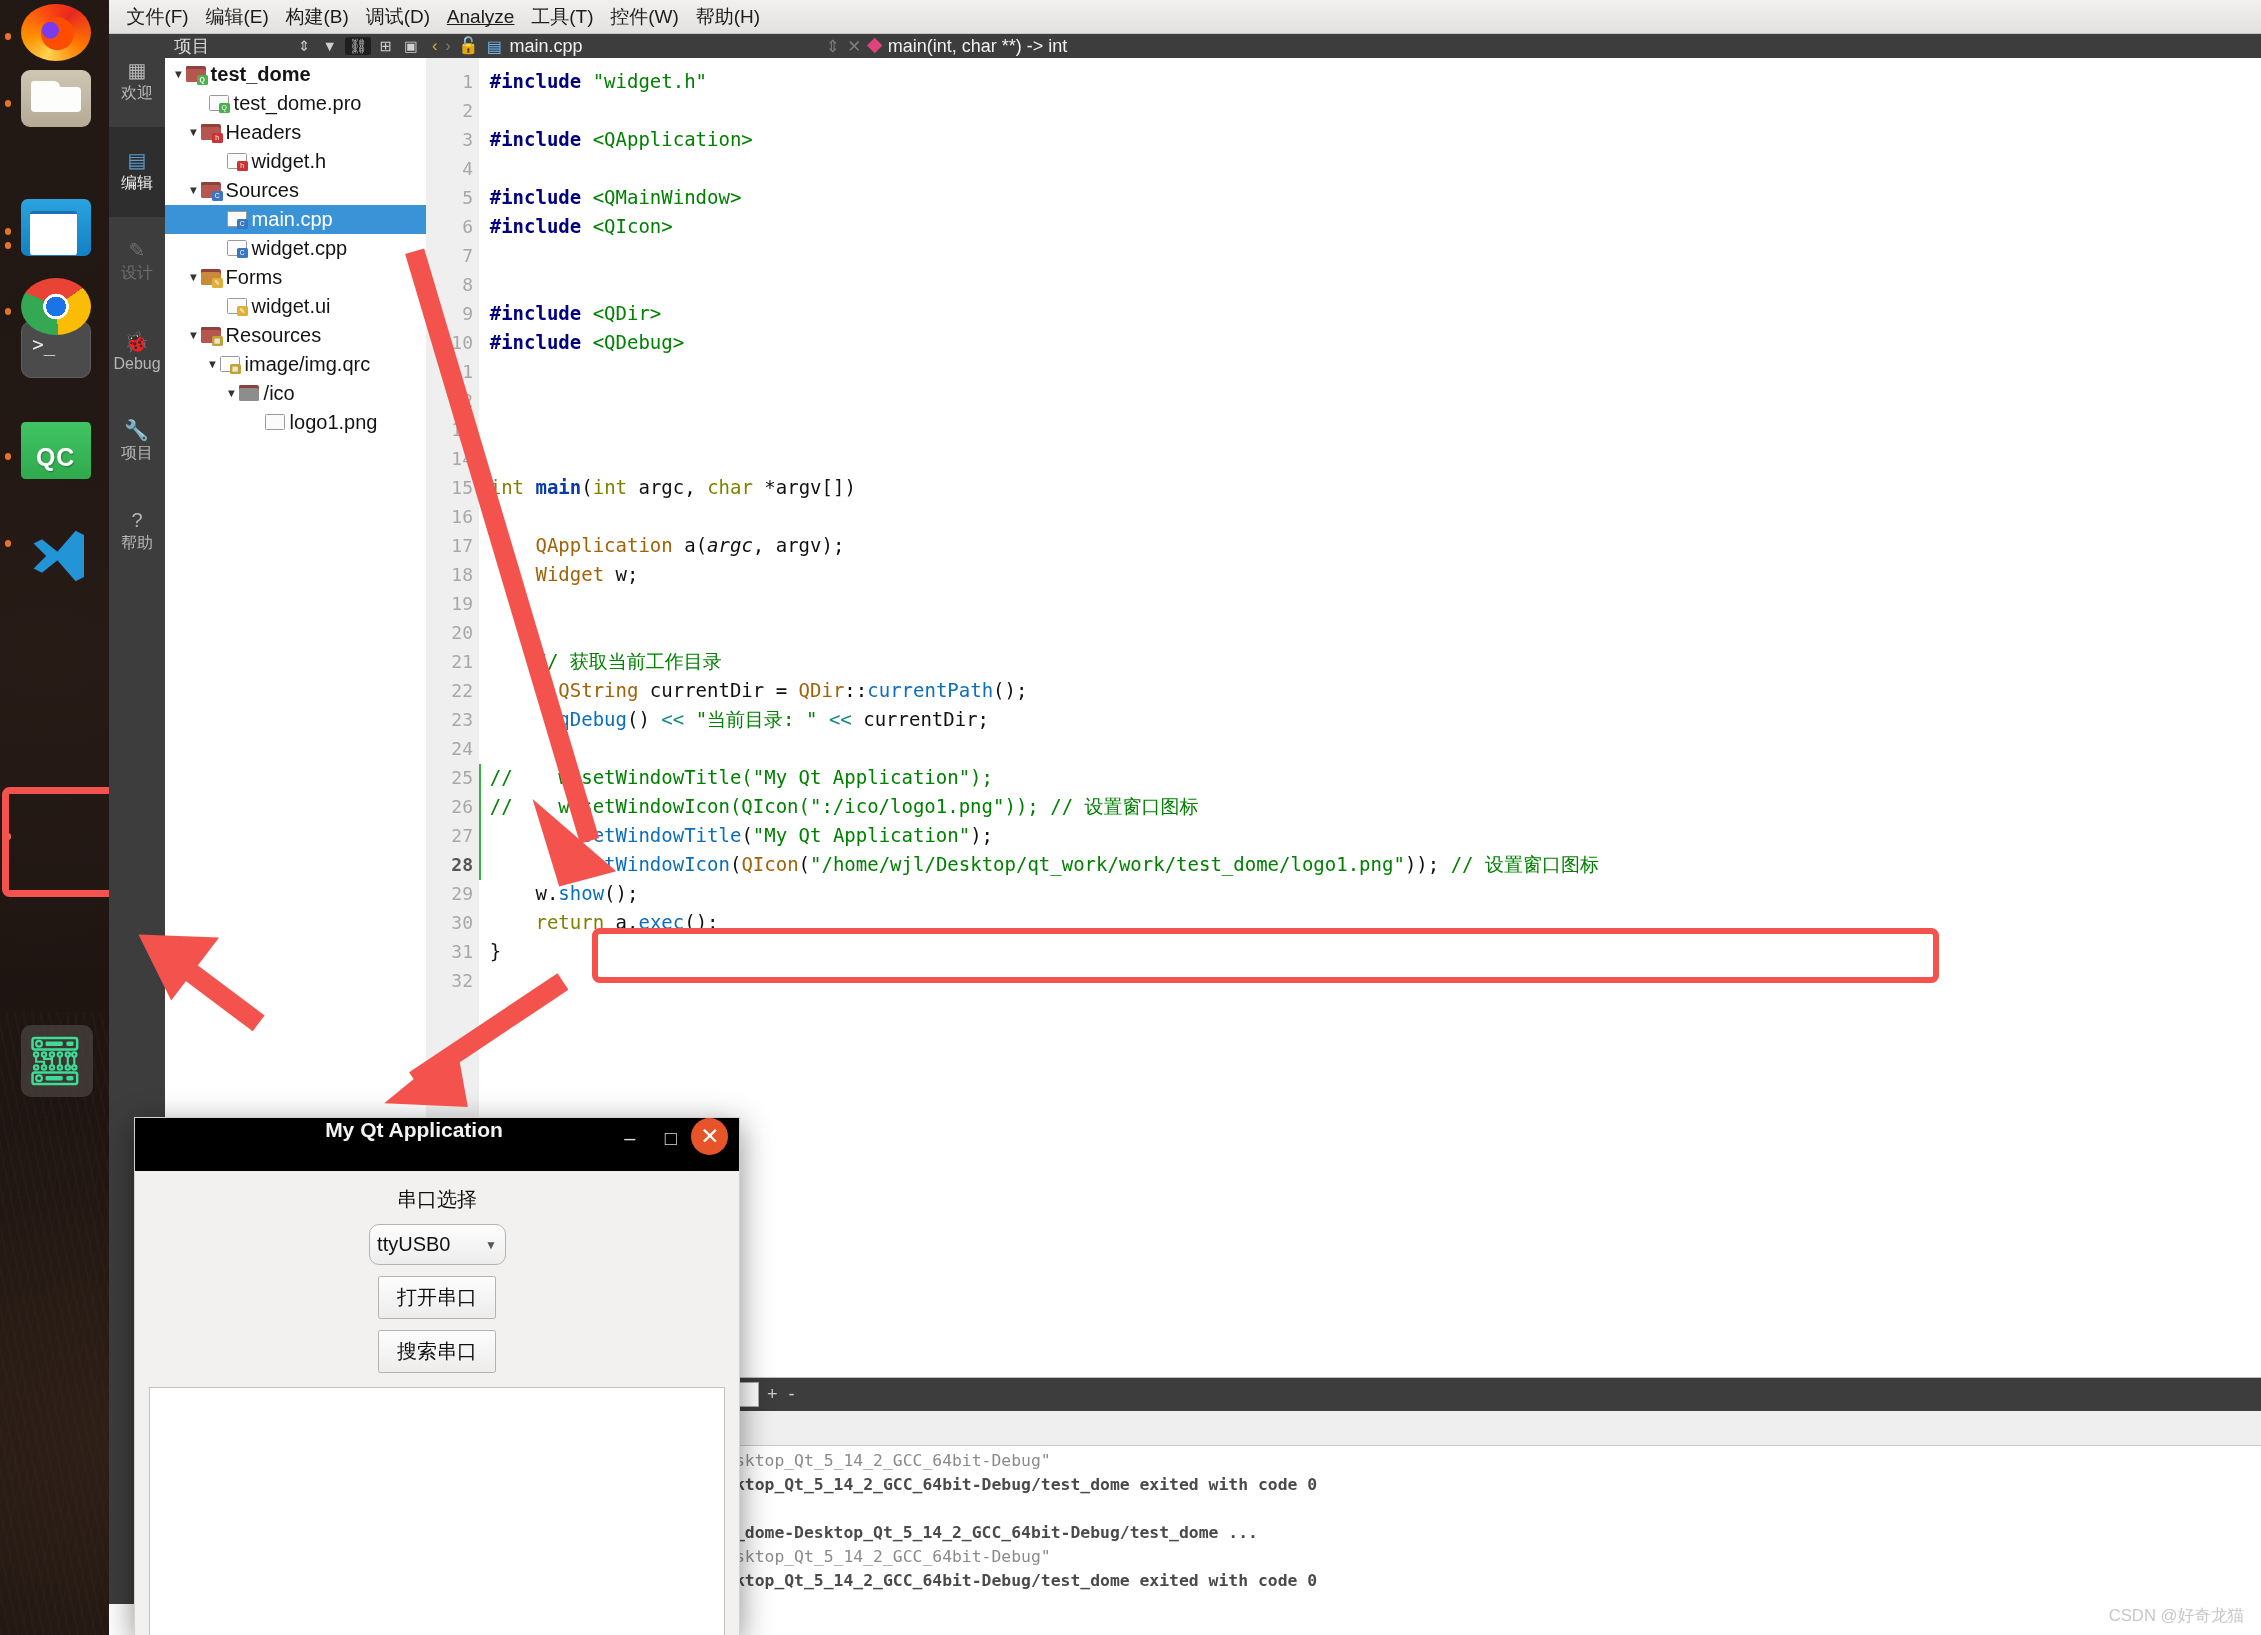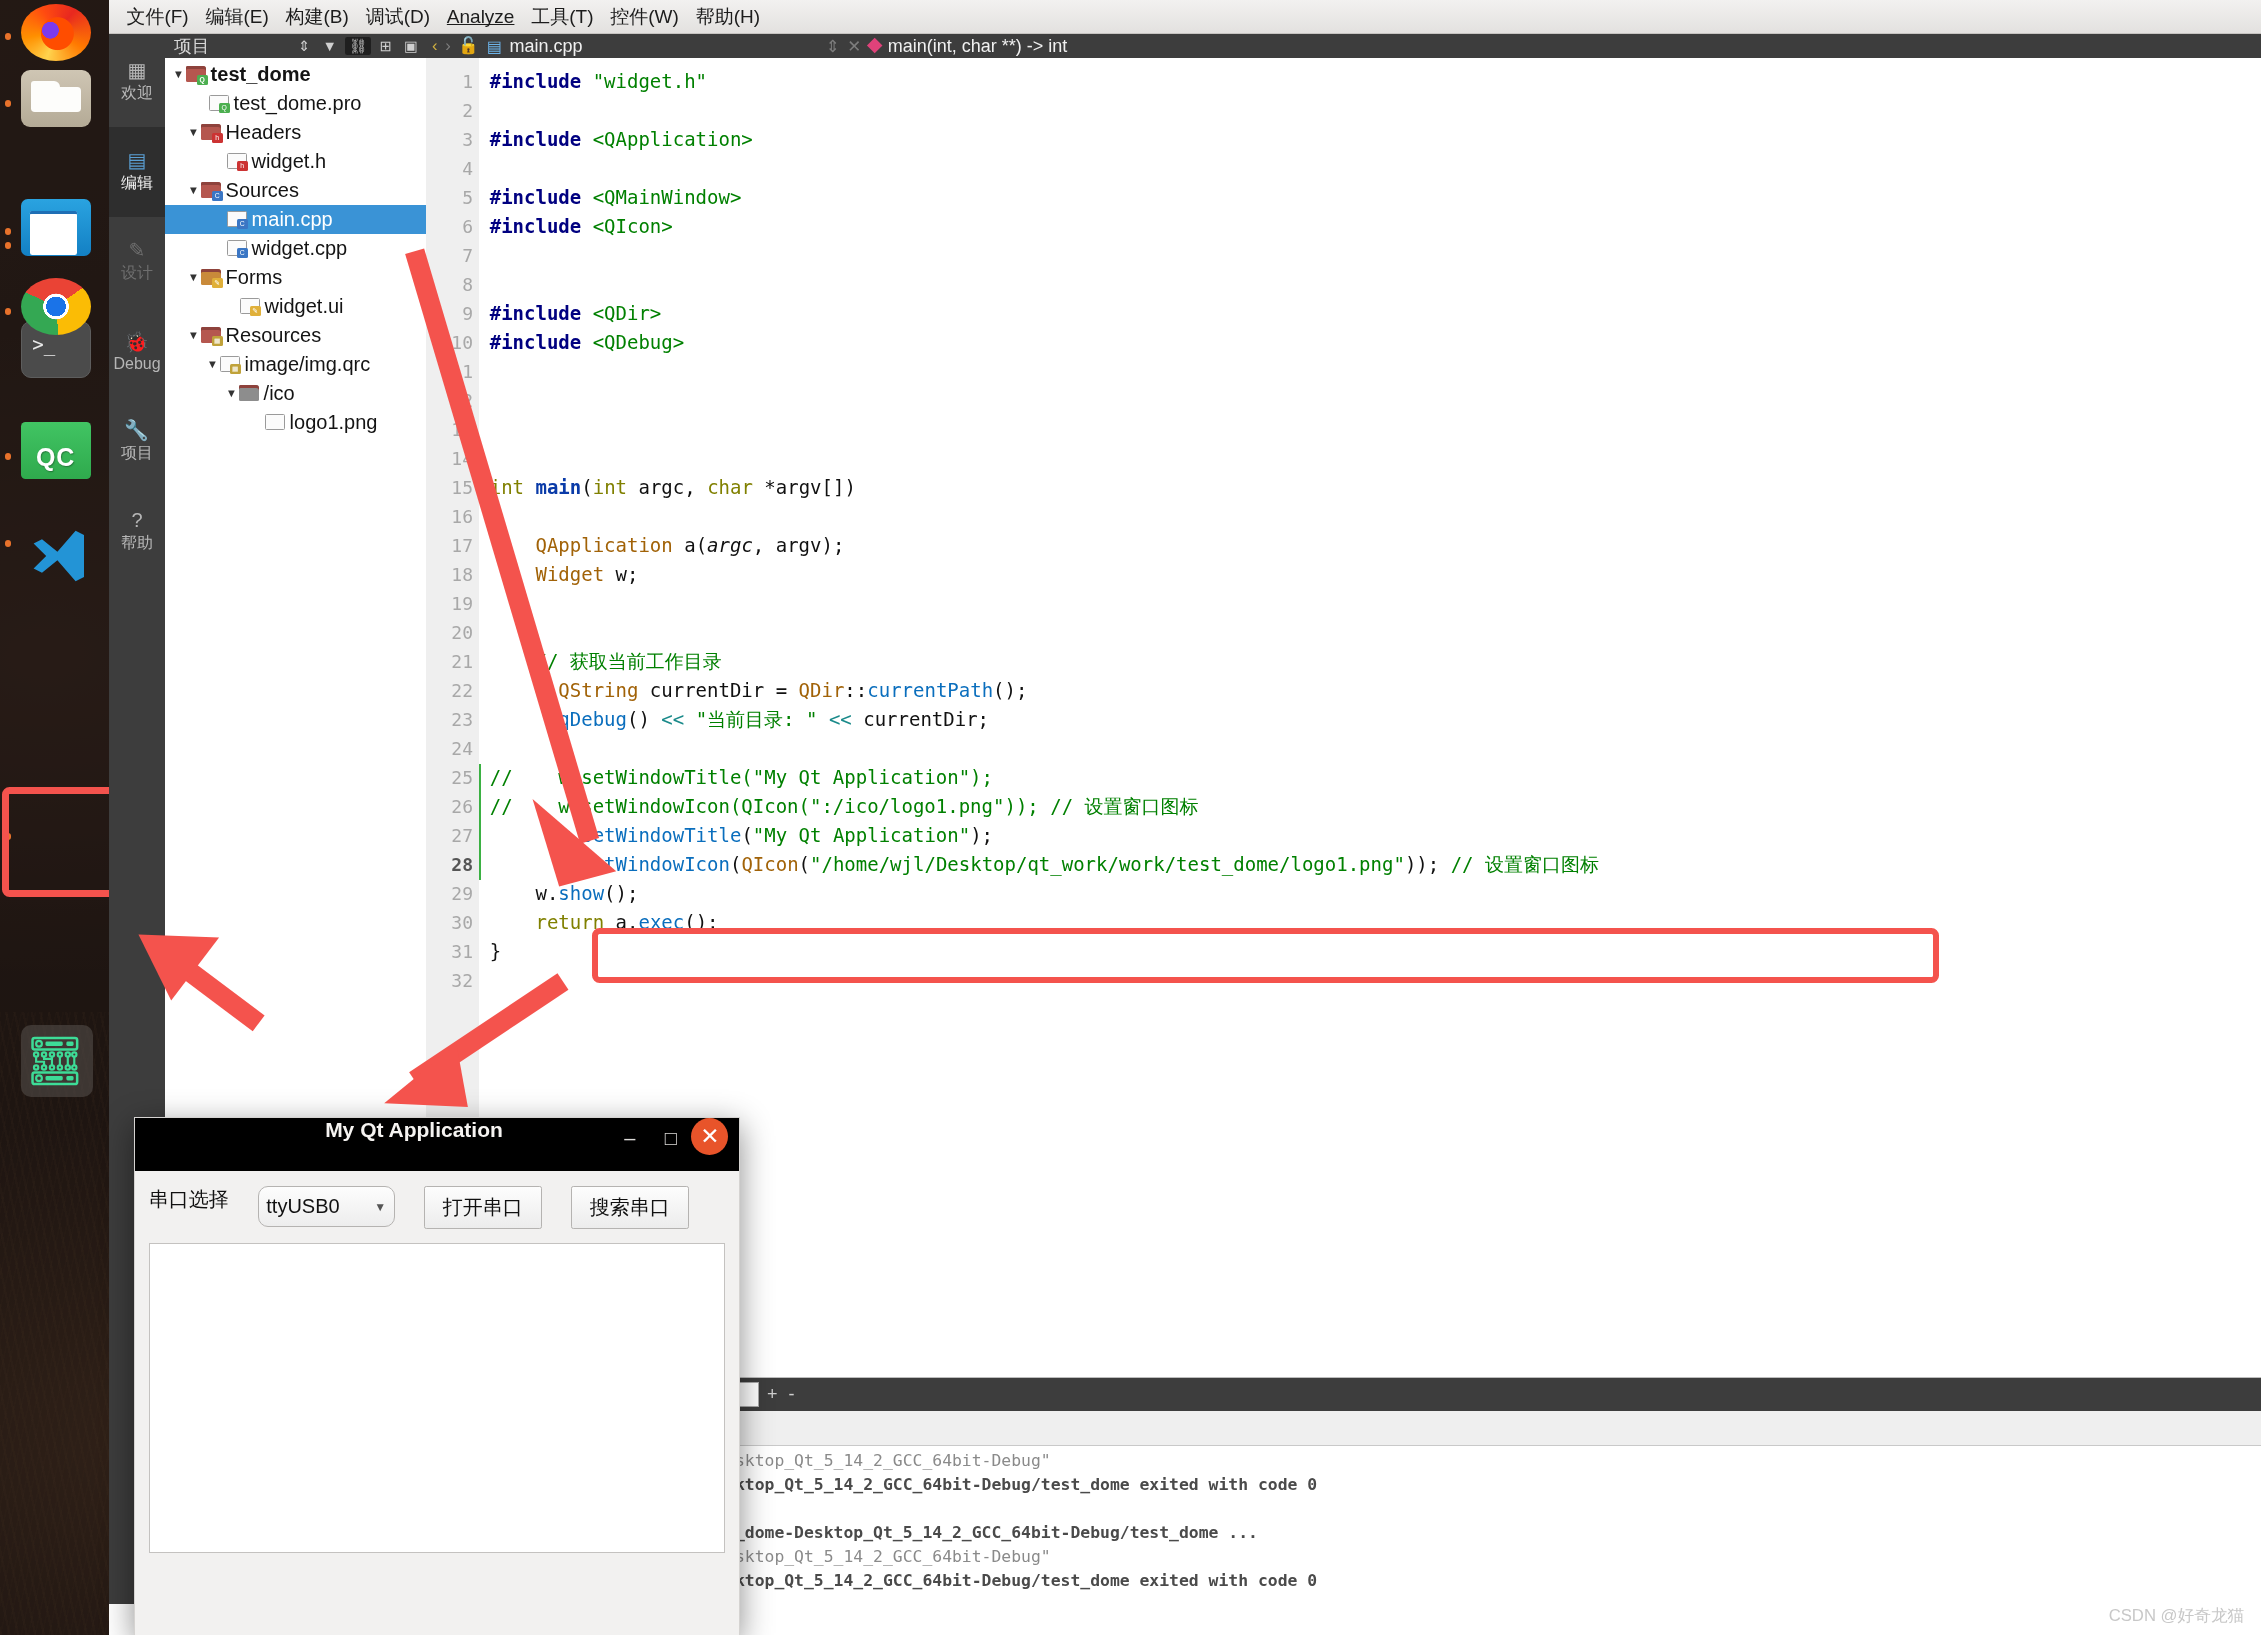--- a/index.html
+++ b/index.html
@@ -193,21 +193,21 @@
     border: 0.8px solid #d5d3d1;
   }
   .dlg-title {
     height: 53px; background:#000000; color:#f5f3f1; display:flex; align-items:flex-start;
     padding: 0 10.7px; position: relative;
   }
   .dlg-title .t { flex:1; text-align:center; font-size:21px; font-weight:bold; padding-left:73px; }
   .dlg-btn { width:41px; height:41px; display:flex; align-items:center; justify-content:center; font-size:20px; color:#dcdad8; }
   .dlg-btn.close { background:#e8542a; border-radius:50%; width:37px; height:37px; color:#fff; font-size:23px; }
   .dlg-body { padding: 15px 13.7px 13.7px 13.7px; }
-  .dlg-row { display:flex; align-items:flex-start; gap: 29px; }
+  .dlg-row { display:flex; align-items:center; gap: 11px; flex-direction: column; }
   .dlg-label { font-size:20px; color:#111; }
   .combo {
     width: 137px; height: 41px; background:linear-gradient(180deg,#fdfdfd,#ededed); border:0.8px solid #b5b3b1;
     border-radius:10px; display:flex; align-items:center; padding:0 7.6px; font-size:20px; color:#111;
   }
   .combo .caret { margin-left:auto; font-size:12px; color:#555; }
   .dlg-button {
     height: 43px; padding: 0 18px; background:linear-gradient(180deg,#fdfdfd,#ececec); border:0.8px solid #b5b3b1;
     border-radius:2.3px; display:flex; align-items:center; justify-content:center; font-size:20px; color:#111;
   }
@@ -400,21 +400,21 @@
               </span>
             <span>widget.cpp</span>
           </div>
           <div class="trow" style="padding-left:21px">
             <span class="arrow">▼</span>
             <span class="ticon fold" style="background:#c98a3a">
                 <span class="badge" style="background:#e0b03a">✎</span>
               </span>
             <span>Forms</span>
           </div>
-          <div class="trow" style="padding-left:60px">
+          <div class="trow" style="padding-left:47px">
             <span class="arrow blank">▼</span>
             <span class="ticon doc">
                 <span class="badge" style="background:#e0b03a">✎</span>
               </span>
             <span>widget.ui</span>
           </div>
           <div class="trow" style="padding-left:21px">
             <span class="arrow">▼</span>
             <span class="ticon fold">
                 <span class="badge" style="background:#c0a23a">▦</span>

